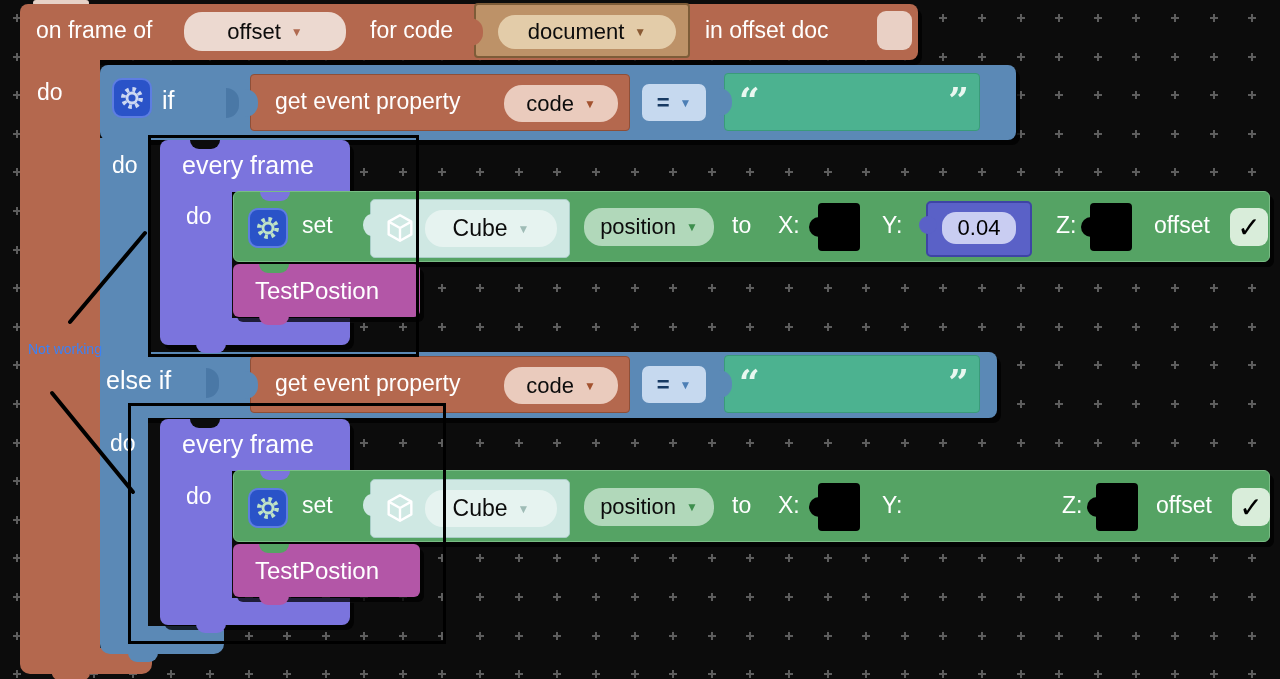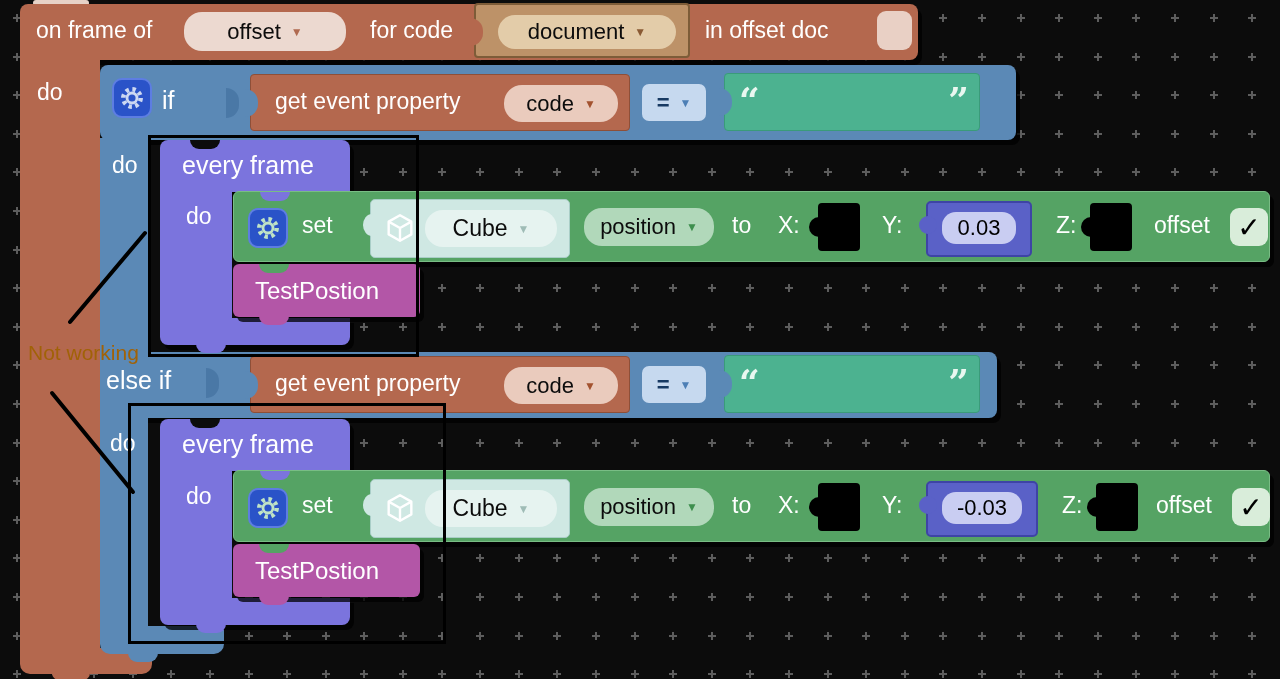--- a/index.html
+++ b/index.html
@@ -48,21 +48,21 @@
   
   .cutblue::after{content:'';position:absolute;left:-6px;top:14px;width:13px;height:28px;
                   background:#5b89b6;border-radius:0 14px 14px 0;}
   .cutorange::after{content:'';position:absolute;left:-6px;top:13px;width:13px;height:28px;
                   background:#b4684e;border-radius:0 14px 14px 0;}
   .checkbox{position:absolute;width:38px;height:38px;background:#d9edda;border-radius:9px;
             display:flex;align-items:center;justify-content:center;font-size:28px;color:#000;}
   .dip{position:absolute;top:0;width:30px;height:9px;border-radius:0 0 14px 14px;}
   .bump{position:absolute;width:30px;height:9px;border-radius:0 0 12px 12px;}
   .annot-rect{position:absolute;border:3px solid #000;}
-  .note{position:absolute;color:#a16207;font-size:21px;}
+  .note{position:absolute;color:#3b82f6;font-size:14px;}
   svg.icon{display:block;}
 </style>
 </head>
 <body>
 
 <div id="canvas">
   <div id="dots">
       <div class="plus" style="left: 13px; top: 14px;"></div>
       <div class="plus" style="left: 51.6px; top: 14px;"></div>
       <div class="plus" style="left: 90.2px; top: 14px;"></div>
@@ -773,21 +773,21 @@
     <div class="pill" style="left:350px;top:16px;width:130px;height:38px;background:#b1d8ba;">
       <span>position</span>
       <span class="arr" style="color:#3e8f4e;"></span>
     </div>
     <span class="lbl" style="left:498px;top:20px;">to</span>
     <span class="lbl" style="left:544px;top:20px;">X:</span>
     <div class="socket" style="left:584px;top:11px;"></div>
     <span class="lbl" style="left:648px;top:20px;">Y:</span>
     <div class="numblk" style="left:692px;top:9px;width:102px;height:52px;">
       <div class="numfield" style="left:14px;top:9px;width:74px;height:32px;">
-        <span>0.03</span>
+        <span>0.04</span>
       </div>
     </div>
     <span class="lbl" style="left:822px;top:20px;">Z:</span>
     <div class="socket" style="left:856px;top:11px;"></div>
     <span class="lbl" style="left:920px;top:20px;">offset</span>
     <div class="checkbox" style="left:996px;top:16px;">
       <span>✓</span>
     </div>
   </div>
 
@@ -830,25 +830,20 @@
       </div>
     </div>
     <div class="pill" style="left:350px;top:17px;width:130px;height:38px;background:#b1d8ba;">
       <span>position</span>
       <span class="arr" style="color:#3e8f4e;"></span>
     </div>
     <span class="lbl" style="left:498px;top:21px;">to</span>
     <span class="lbl" style="left:544px;top:21px;">X:</span>
     <div class="socket" style="left:584px;top:12px;"></div>
     <span class="lbl" style="left:648px;top:21px;">Y:</span>
-    <div class="numblk" style="left:692px;top:10px;width:108px;height:52px;">
-      <div class="numfield" style="left:14px;top:9px;width:80px;height:32px;">
-        <span>-0.03</span>
-      </div>
-    </div>
     <span class="lbl" style="left:828px;top:21px;">Z:</span>
     <div class="socket" style="left:862px;top:12px;"></div>
     <span class="lbl" style="left:922px;top:21px;">offset</span>
     <div class="checkbox" style="left:998px;top:17px;">
       <span>✓</span>
     </div>
   </div>
 
   <div class="abs magenta shadow" style="left:233px;top:544px;width:187px;height:53px;border-radius:6px;">
     <div class="dip" style="left:26px;background:#55a364;"></div>

